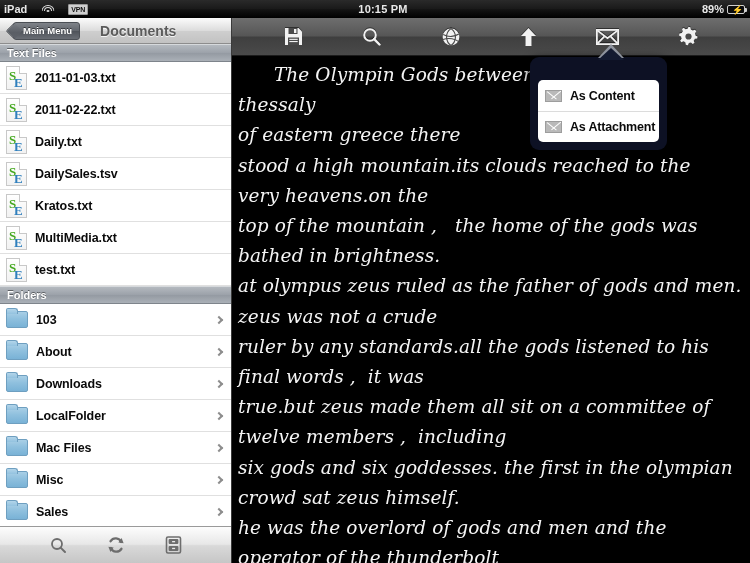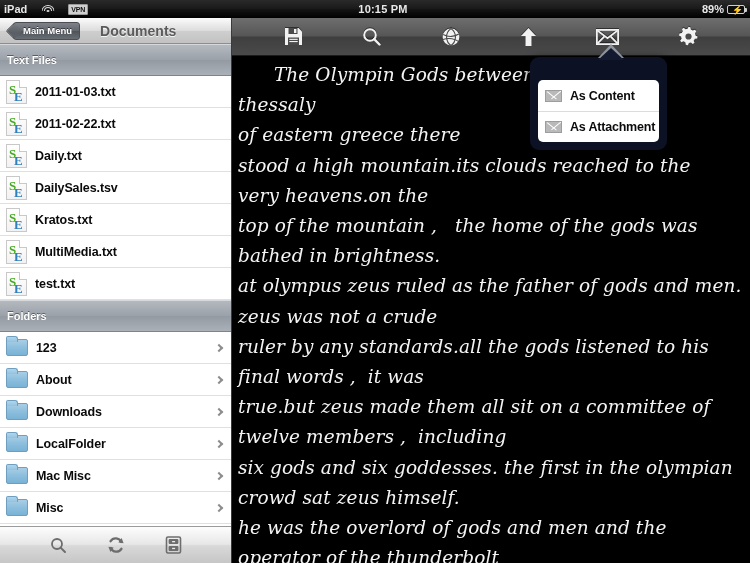--- a/index.html
+++ b/index.html
@@ -91,21 +91,21 @@
     border-radius: 2px;
   }
   .back-btn span { position: relative; z-index: 2; }
   .nav-title {
     margin-left: 20px;
     font-size: 14px; font-weight: bold; color: #5b5b5b;
     text-shadow: 0 1px 0 rgba(255,255,255,.8);
   }
 
   .section-header {
-    height: 32px;
+    height: 18px;
     background: linear-gradient(to bottom, #b4b9bf 0%, #9ba1a9 50%, #949aa2 51%, #aab0b7 100%);
     border-top: 1px solid #d6d9dc;
     border-bottom: 1px solid #7e848b;
     display: flex; align-items: center;
     padding-left: 7px;
     font-size: 11px; font-weight: bold; color: #fff;
     text-shadow: 0 -1px 0 rgba(0,0,0,.45);
   }
   .list { background: #fff; }
   .row {
@@ -338,41 +338,41 @@
             <span class="e">E</span>
           </span>
         <span class="row-label">test.txt</span>
       </div>
     </div>
 
     <div class="section-header">Folders</div>
     <div class="list">
       <div class="row">
         <span class="folder-icon"></span>
-        <span class="row-label">123</span>
+        <span class="row-label">103</span>
         <span class="chevron"></span>
       </div>
       <div class="row">
         <span class="folder-icon"></span>
         <span class="row-label">About</span>
         <span class="chevron"></span>
       </div>
       <div class="row">
         <span class="folder-icon"></span>
         <span class="row-label">Downloads</span>
         <span class="chevron"></span>
       </div>
       <div class="row">
         <span class="folder-icon"></span>
         <span class="row-label">LocalFolder</span>
         <span class="chevron"></span>
       </div>
       <div class="row">
         <span class="folder-icon"></span>
-        <span class="row-label">Mac Misc</span>
+        <span class="row-label">Mac Files</span>
         <span class="chevron"></span>
       </div>
       <div class="row">
         <span class="folder-icon"></span>
         <span class="row-label">Misc</span>
         <span class="chevron"></span>
       </div>
       <div class="row">
         <span class="folder-icon"></span>
         <span class="row-label">Sales</span>

